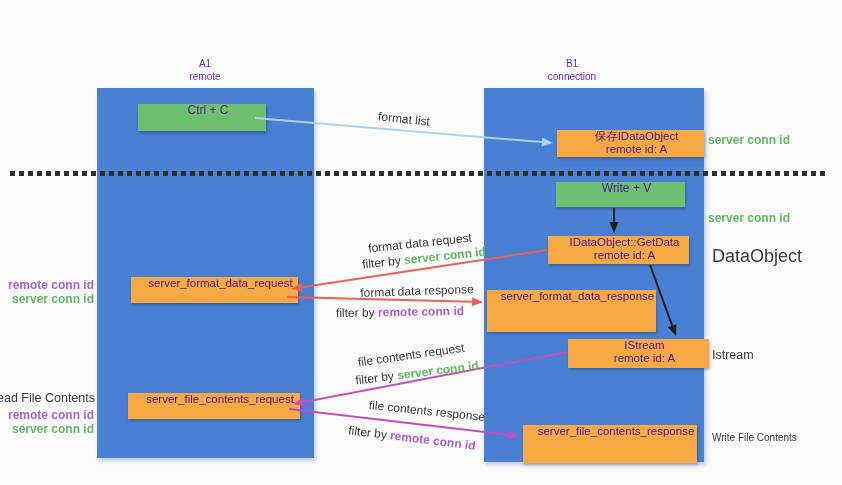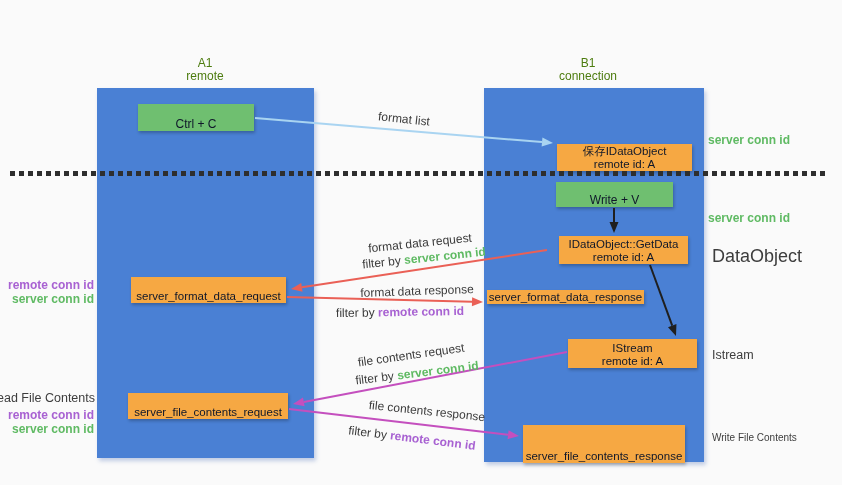--- a/index.html
+++ b/index.html
@@ -10,32 +10,33 @@
   .stage{
     position:relative;width:842px;height:485px;overflow:hidden;
     background:#fafafa;
   }
   .title{
     position:absolute;left:330px;top:8px;width:170px;
     text-align:center;font-size:16px;line-height:21px;color:#3b3b3b;
   }
   .col-header{
     position:absolute;width:120px;text-align:center;
-    font-size:12px;line-height:13px;color:#4d7c0f;top:57px;
+    font-size:10px;line-height:13px;color:#6d28d9;top:57px;
   }
   .column{
     position:absolute;background:#4a80d4;
     box-shadow:2px 3px 4px rgba(90,120,190,0.35);
   }
   .node{
     position:absolute;display:flex;flex-direction:column;
-    align-items:center;justify-content:flex-end;
-    color:#0f172a;font-size:11.5px;line-height:13px;text-align:center;
+    align-items:center;justify-content:flex-start;
+    color:#4c1d95;font-size:11.5px;line-height:13px;text-align:center;
     box-shadow:1px 2px 3px rgba(0,0,0,0.25);
     white-space:nowrap;
+    padding-left:12px;
   }
   .node.orange{background:#f6a843;}
   .node.green{background:#6fbf70;font-size:12px;}
   .divider{
     position:absolute;left:10px;top:171px;width:816px;height:5px;
     background:repeating-linear-gradient(90deg,#2e2e2e 0 5px,transparent 5px 9px);
     z-index:4;
   }
   #arrow-layer{
     position:absolute;left:0;top:0;z-index:5;pointer-events:none;
@@ -57,52 +58,52 @@
 
 <div class="stage">
 
   <div class="title">
   </div>
 
   <div class="col-header" style="left:145px;">
     <div>A1</div>
     <div>remote</div>
   </div>
-  <div class="col-header" style="left:528px;">
+  <div class="col-header" style="left:512px;">
     <div>B1</div>
     <div>connection</div>
   </div>
 
   <div class="column" style="left:97px;top:88px;width:217px;height:370px;"></div>
   <div class="column" style="left:484px;top:88px;width:220px;height:374px;"></div>
 
   <div class="divider"></div>
 
   <div class="node green" style="left:138px;top:104px;width:116px;height:27px;z-index:3;">
     <div>Ctrl + C</div>
   </div>
   <div class="node orange" style="left:131px;top:277px;width:155px;height:26px;z-index:3;">
     <div>server_format_data_request</div>
   </div>
   <div class="node orange" style="left:128px;top:393px;width:160px;height:26px;z-index:3;">
     <div>server_file_contents_request</div>
   </div>
 
-  <div class="node orange" style="left:557px;top:144px;width:135px;height:27px;z-index:3;">
+  <div class="node orange" style="left:557px;top:130px;width:135px;height:27px;z-index:3;">
     <div>保存IDataObject</div>
     <div>remote id: A</div>
   </div>
   <div class="node green" style="left:556px;top:182px;width:117px;height:25px;z-index:3;">
     <div>Write + V</div>
   </div>
-  <div class="node orange" style="left:548px;top:236px;width:129px;height:28px;z-index:3;margin-left:11px;">
+  <div class="node orange" style="left:548px;top:236px;width:129px;height:28px;z-index:3;">
     <div>IDataObject::GetData</div>
     <div>remote id: A</div>
   </div>
-  <div class="node orange" style="left:487px;top:290px;width:157px;height:14px;z-index:3;">
+  <div class="node orange" style="left:487px;top:290px;width:157px;height:42px;z-index:3;">
     <div>server_format_data_response</div>
   </div>
   <div class="node orange" style="left:568px;top:339px;width:129px;height:29px;z-index:3;">
     <div>IStream</div>
     <div>remote id: A</div>
   </div>
   <div class="node orange" style="left:523px;top:425px;width:162px;height:38px;z-index:3;">
     <div>server_file_contents_response</div>
   </div>
 

